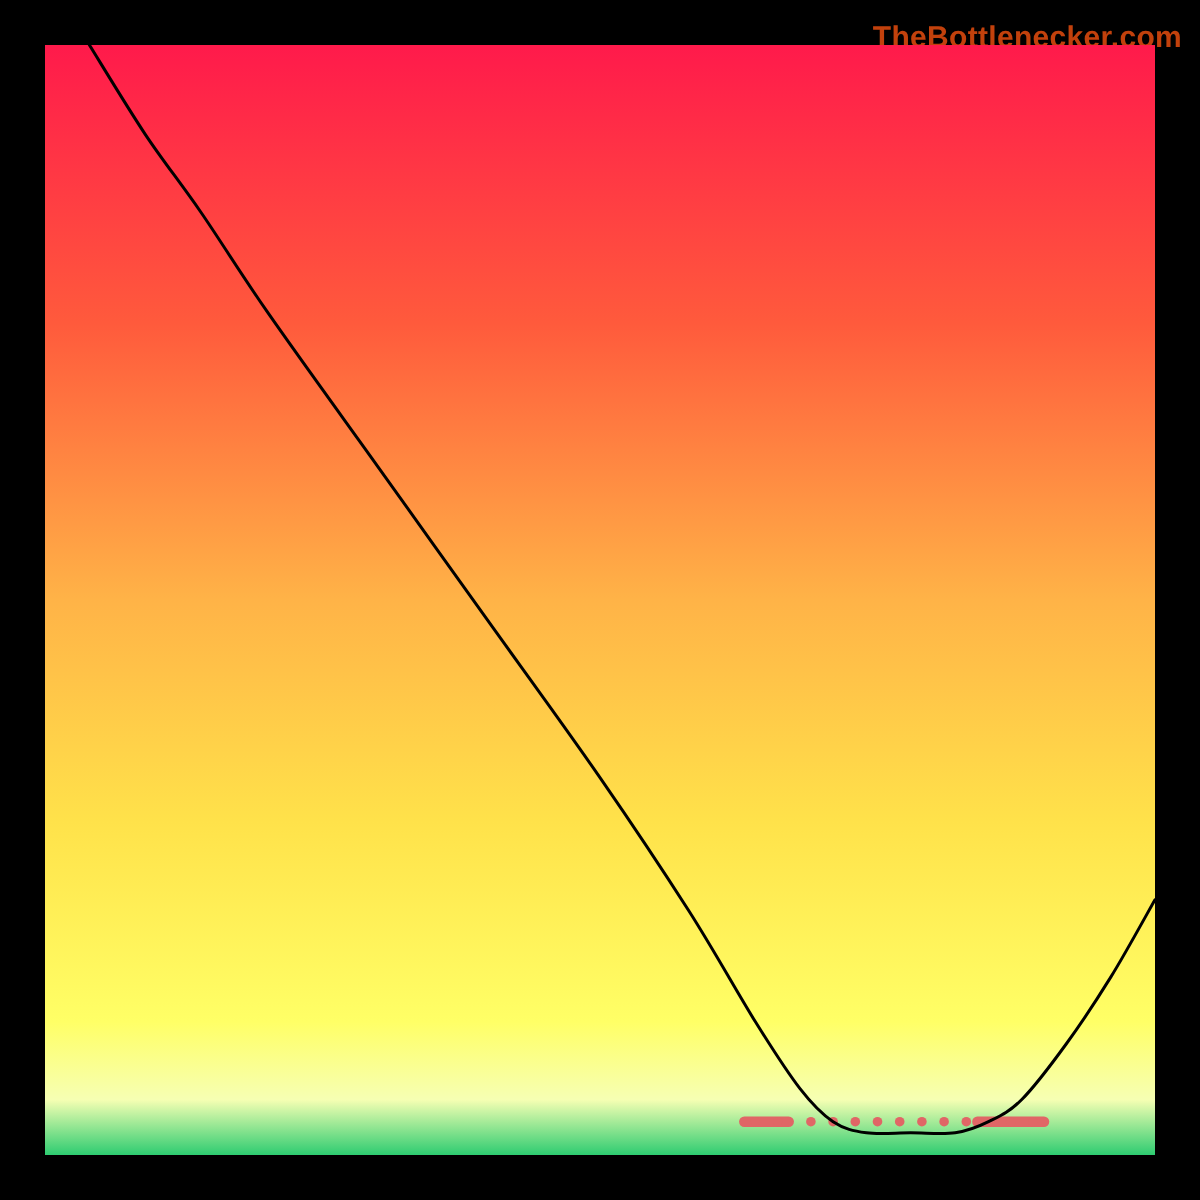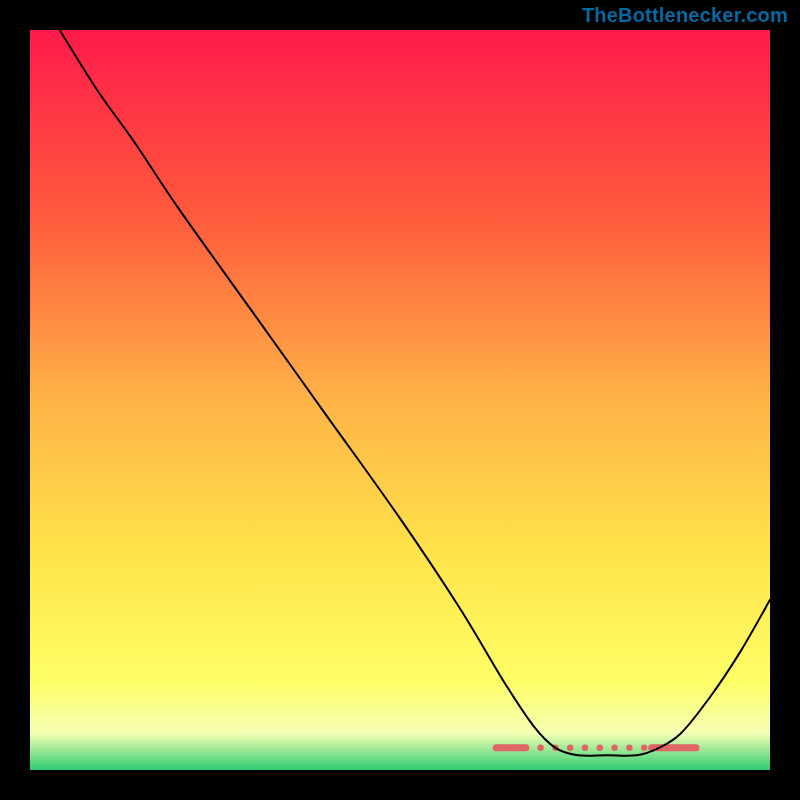--- a/index.html
+++ b/index.html
@@ -12,23 +12,23 @@
     font-family: Arial, Helvetica, sans-serif;
   }
   .stage {
     position: relative;
     width: 800px;
     height: 800px;
     background: #000;
   }
   .watermark {
     position: absolute;
-    top: 4px;
+    top: 14px;
     right: 12px;
-    color: #0369a1;
+    color: #c2410c;
     font-size: 20px;
     font-weight: 600;
     letter-spacing: 0.2px;
     user-select: none;
   }
   .plot {
     position: absolute;
     left: 30px;
     top: 30px;
     width: 740px;

